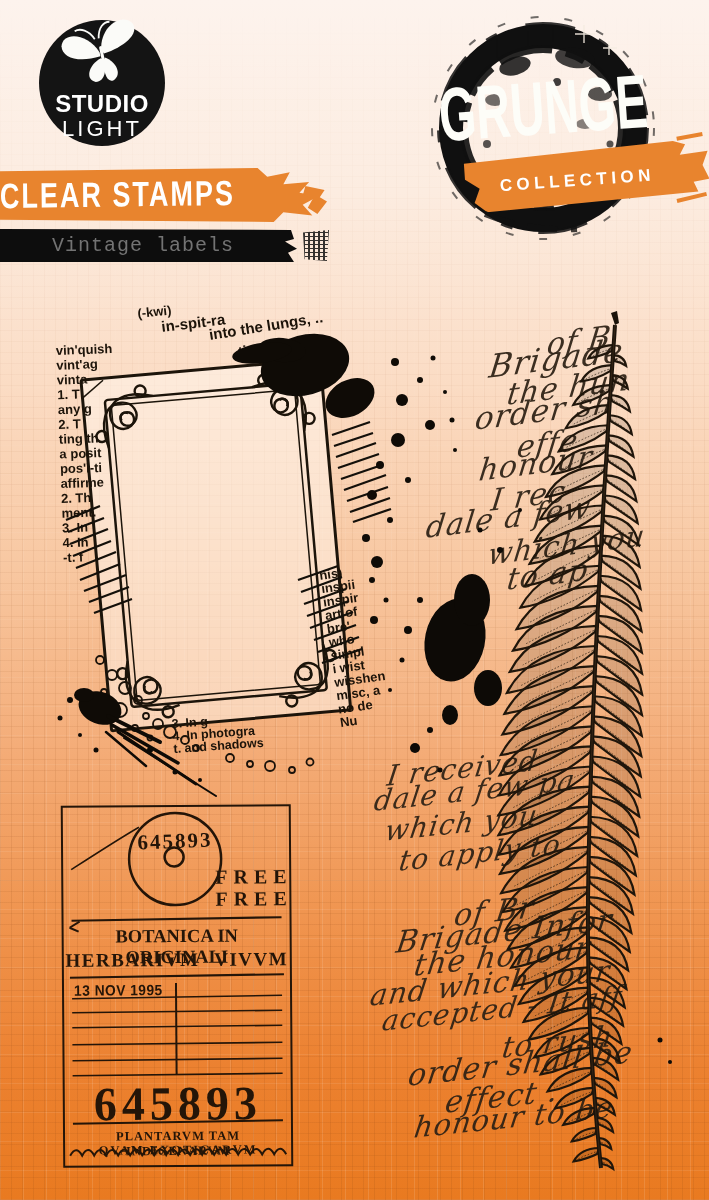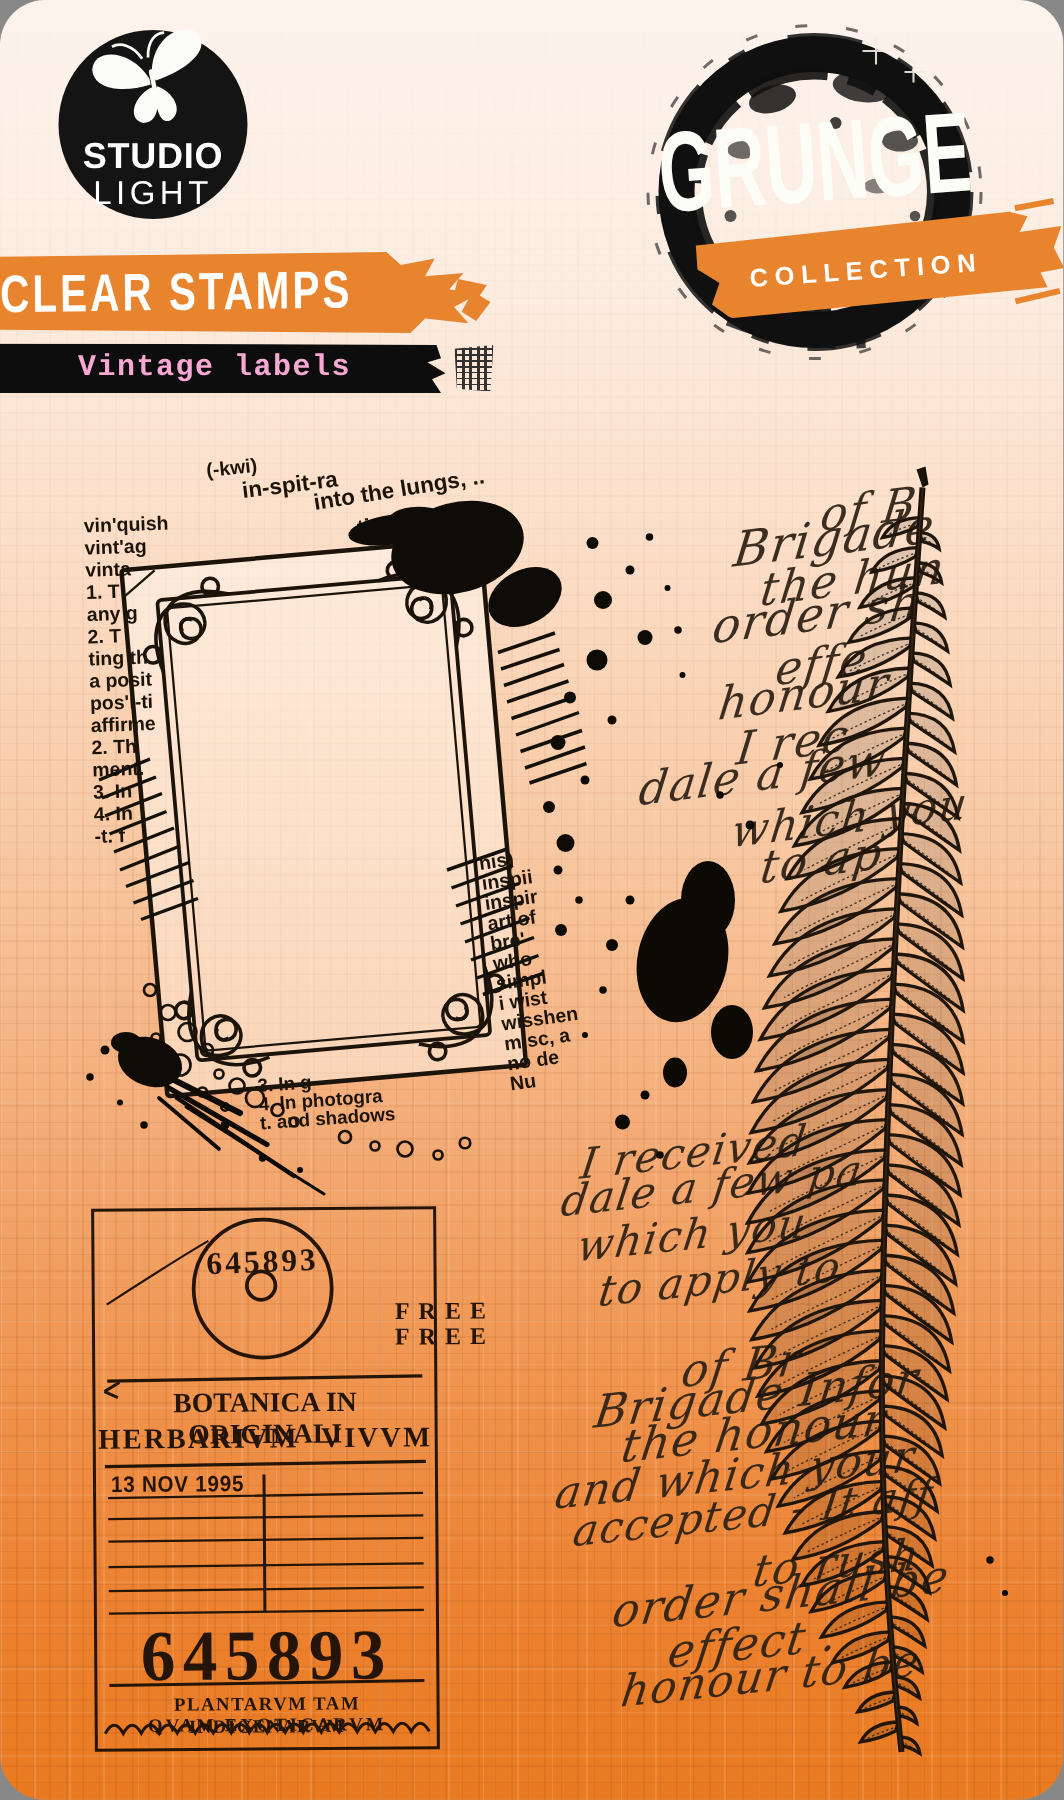--- a/index.html
+++ b/index.html
@@ -1,20 +1,19 @@
 <!DOCTYPE html>
 <html><head>
 <meta charset="utf-8">
 <style>
   html,body{margin:0;padding:0;background:#888;}
   .canvas{
     position:relative;width:709px;height:1200px;overflow:hidden;
     font-family:"Liberation Sans",sans-serif;
     background:linear-gradient(180deg,#fdf3ed 0%,#fcece0 16%,#fbdcc4 32%,#f8c8a2 47%,#f4ad79 62%,#f09550 76%,#ec8130 89%,#e97a20 100%);
-    border-radius:30px;
   }
   .bg-grid{
     position:absolute;inset:0;z-index:1;pointer-events:none;
     background-image:
       repeating-linear-gradient(90deg,rgba(140,70,20,.13) 0 1px,transparent 1px 11px),
       repeating-linear-gradient(0deg,rgba(140,70,20,.11) 0 1px,transparent 1px 11px),
       repeating-linear-gradient(90deg,rgba(255,255,255,.12) 0 1px,transparent 1px 23px),
       repeating-linear-gradient(0deg,rgba(255,255,255,.09) 0 1px,transparent 1px 29px);
     -webkit-mask-image:linear-gradient(180deg,rgba(0,0,0,0) 0%,rgba(0,0,0,.22) 24%,rgba(0,0,0,.6) 50%,#000 78%);
     mask-image:linear-gradient(180deg,rgba(0,0,0,0) 0%,rgba(0,0,0,.22) 24%,rgba(0,0,0,.6) 50%,#000 78%);
@@ -34,22 +33,22 @@
     transform:scaleY(1.3) rotate(-0.6deg);display:inline-block;
   }
   .banner-orange-blob{position:absolute;left:303px;top:186px;width:24px;height:28px;z-index:6;background:#e8842e;
     clip-path:polygon(10% 0,90% 14%,70% 40%,100% 55%,60% 100%,20% 78%,40% 46%,0 30%);}
   .banner-black{
     position:absolute;left:0;top:229px;width:300px;height:33px;background:#0d0d0d;z-index:6;
     display:flex;align-items:center;
     clip-path:polygon(0 0,97% 3%,98% 30%,95% 38%,99% 60%,96% 72%,98% 100%,0 100%);
   }
   .banner-black span{
-    color:#f9a8d4;font-family:"Liberation Mono","DejaVu Sans Mono",monospace;
-    font-weight:700;font-size:20px;letter-spacing:1px;padding-left:52px;
+    color:#737373;font-family:"Liberation Mono","DejaVu Sans Mono",monospace;
+    font-weight:400;font-size:20px;letter-spacing:1px;padding-left:52px;
   }
   .banner-black-scratch{position:absolute;left:303px;top:230px;width:26px;height:31px;z-index:6;opacity:.85;
     background:repeating-linear-gradient(90deg,#111 0 2px,transparent 2px 5px),repeating-linear-gradient(0deg,#111 0 1px,transparent 1px 4px);
     clip-path:polygon(0 8%,100% 0,92% 100%,6% 94%);}
 
   .frame-svg{position:absolute;left:0;top:280px;z-index:2;}
   .fern-svg{position:absolute;left:360px;top:300px;z-index:4;}
 
   .hw-layer{position:absolute;inset:0;z-index:3;pointer-events:none;}
   .hw{
@@ -57,22 +56,22 @@
     color:#2d2115;white-space:nowrap;letter-spacing:1px;opacity:.93;transform-origin:left bottom;
   }
 
   .ticket{
     position:absolute;left:62px;top:805px;width:226px;height:358px;z-index:5;
     border:2.5px solid #241508;transform:rotate(-0.4deg);color:#241508;
   }
   .ticket .t-abs{position:absolute;}
   .t-serial-top{left:50px;top:22px;width:124px;text-align:center;font-size:21px;font-weight:700;
     letter-spacing:2px;transform:rotate(-2deg);font-family:"Liberation Serif","DejaVu Serif",serif;}
-  .t-free{left:152px;top:60px;font-size:16px;font-weight:700;letter-spacing:6px;line-height:1.08;
-    font-family:"Liberation Serif","DejaVu Serif",serif;margin-left:48px;}
+  .t-free{left:152px;top:60px;font-size:20px;font-weight:700;letter-spacing:6px;line-height:1.08;
+    font-family:"Liberation Serif","DejaVu Serif",serif;}
   .t-botanica{left:0;top:119px;width:226px;text-align:center;font-size:18.5px;font-weight:700;
     font-family:"Liberation Serif","DejaVu Serif",serif;}
   .t-herbarium{left:0;top:142px;width:226px;text-align:center;font-size:19px;font-weight:700;
     letter-spacing:1.5px;word-spacing:9px;font-family:"Liberation Serif","DejaVu Serif",serif;}
   .t-date{left:10px;top:174px;font-size:15px;font-weight:700;letter-spacing:.5px;transform:scaleX(.92);transform-origin:left top;}
   .t-serial-big{left:0;top:270px;width:226px;text-align:center;font-size:46px;font-weight:700;letter-spacing:5px;
     font-family:"Liberation Serif","DejaVu Serif",serif;transform:scaleY(1.04);}
   .t-footer1{left:0;top:322px;width:226px;text-align:center;font-size:12.5px;font-weight:700;letter-spacing:1px;
     font-family:"Liberation Serif","DejaVu Serif",serif;}
   .t-footer2{left:0;top:336px;width:226px;text-align:center;font-size:12.5px;font-weight:700;letter-spacing:2px;

